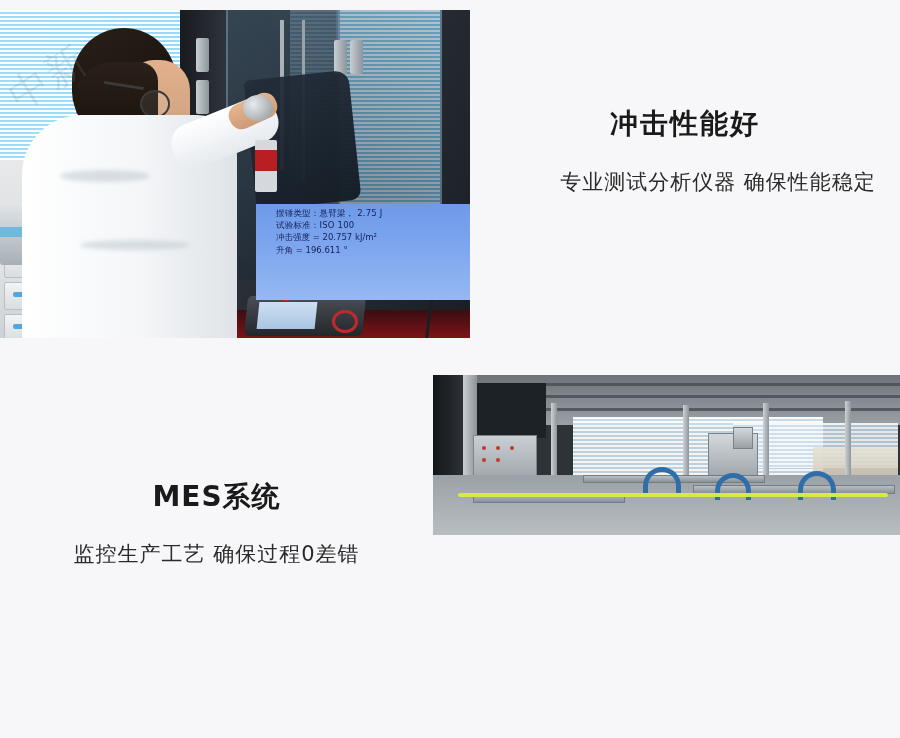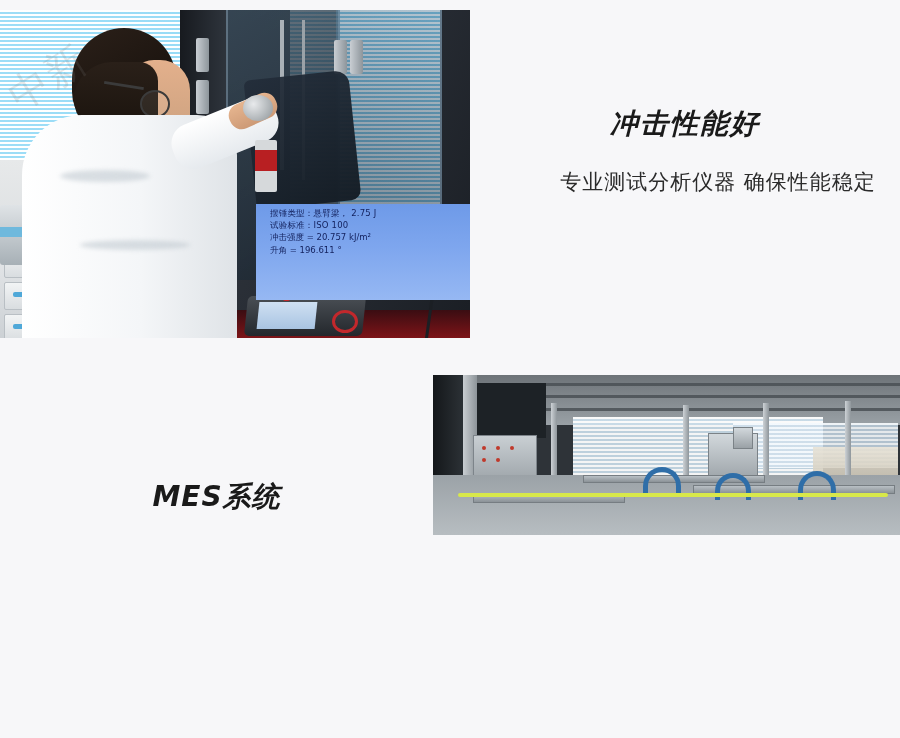--- a/index.html
+++ b/index.html
@@ -109,21 +109,21 @@
     position:absolute;left:228px;top:88px;width:50px;height:26px;
     background:linear-gradient(to bottom,#e6b58f,#cd9a76);
     transform:rotate(-24deg);border-radius:12px;
   }
 
   
   .lcd{
     position:absolute;left:256px;top:194px;width:214px;height:96px;
     background:linear-gradient(to bottom,#6e9ae8 0%,#7ea6ee 45%,#96b8f3 100%);
     color:#0d1a55;
-    padding:3px 6px 0 14px;
+    padding:3px 6px 0 20px;
     box-sizing:border-box;
     font-family:"DejaVu Sans","Liberation Sans",sans-serif;
   }
   .lcd .line-sm{font-size:8.5px;line-height:12px;letter-spacing:.2px;white-space:nowrap;color:#12205c;}
   .lcd .line-big{font-size:19px;line-height:27px;font-weight:400;white-space:nowrap;color:#0a1550;margin:2px 0 1px 0;letter-spacing:1px;}
   .lcd .line-sm2{font-size:8.5px;line-height:13px;white-space:nowrap;color:#12205c;}
 
   
   .ctrl-panel{
     position:absolute;left:246px;top:286px;width:118px;height:40px;
@@ -144,32 +144,31 @@
     pointer-events:none;
   }
 
   .text-block-1{
     position:absolute;left:470px;top:0;width:430px;height:360px;
   }
   .s1-title{
     position:absolute;left:0;top:105px;width:430px;text-align:center;
     font-size:28px;font-weight:bold;color:#1a1a1a;letter-spacing:2px;
     font-family:"DejaVu Sans","Liberation Sans",sans-serif;
-    font-style:italic;
   }
   .s1-sub{
     position:absolute;left:0;top:168px;width:430px;text-align:center;
     font-size:21px;color:#2b2b2b;letter-spacing:1px;
     font-family:"DejaVu Sans","Liberation Sans",sans-serif;
     margin-left:33px;
   }
 
   
   .section2{position:absolute;left:0;top:360px;width:900px;height:378px;background:#f7f7f9;}
-  .text-block-2{position:absolute;left:0;top:0;width:433px;height:378px;font-style:italic;}
+  .text-block-2{position:absolute;left:0;top:0;width:433px;height:378px;}
   .s2-title{
     position:absolute;left:0;top:118px;width:433px;text-align:center;
     font-size:28px;font-weight:bold;color:#1a1a1a;letter-spacing:1px;
     font-family:"DejaVu Sans","Liberation Sans",sans-serif;
   }
   .s2-sub{
     position:absolute;left:0;top:180px;width:433px;text-align:center;
     font-size:21px;color:#2b2b2b;letter-spacing:1px;
     font-family:"DejaVu Sans","Liberation Sans",sans-serif;
   }
@@ -280,20 +279,21 @@
     <div class="text-block-1">
       <div class="s1-title">冲击性能好</div>
       <div class="s1-sub">专业测试分析仪器 确保性能稳定</div>
     </div>
   </div>
 
   <div class="section2">
 
     <div class="text-block-2">
       <div class="s2-title">MES系统</div>
+      <div class="s2-sub">监控生产工艺  确保过程0差错</div>
     </div>
 
     <div class="photo-factory">
       <div class="ff-roof"></div>
       <div class="ff-roof-beam" style="left:0;top:8px;width:467px;"></div>
       <div class="ff-roof-beam" style="left:0;top:20px;width:467px;"></div>
       <div class="ff-roof-beam" style="left:0;top:33px;width:467px;"></div>
       <div class="ff-bright"></div>
       <div class="ff-glass2"></div>
       <div class="ff-sacks"></div>

